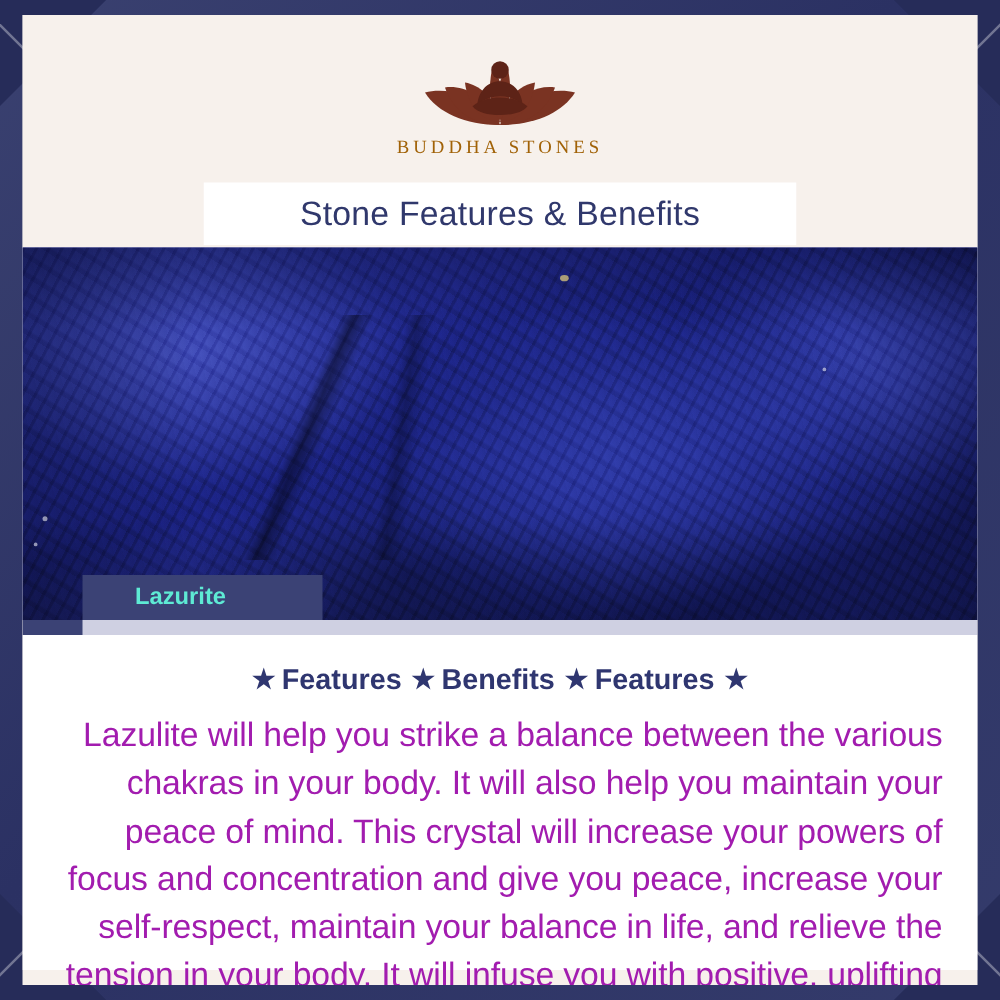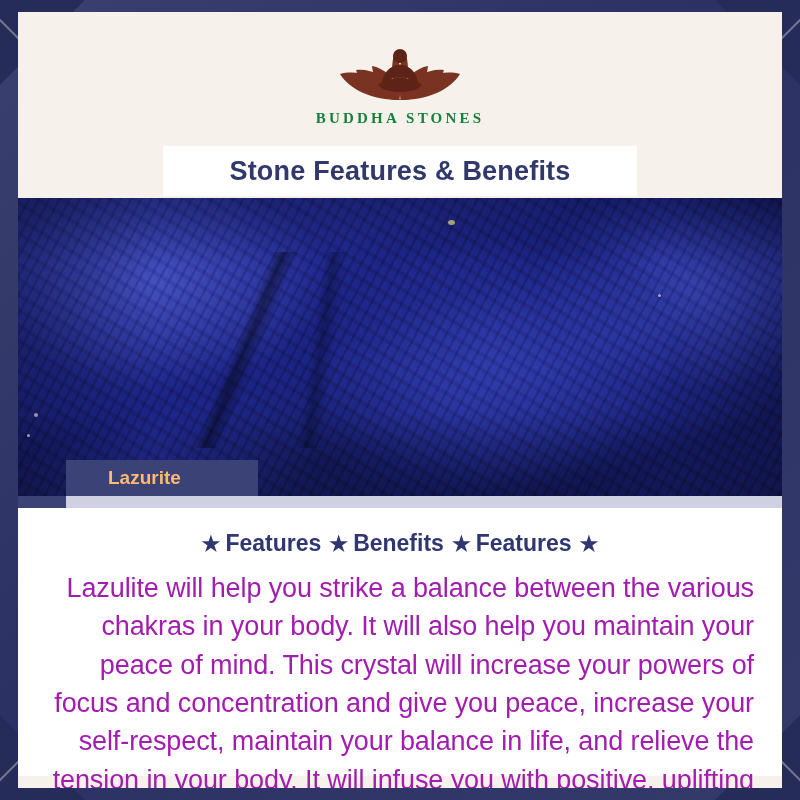--- a/index.html
+++ b/index.html
@@ -79,38 +79,38 @@
     align-items: center;
   }
   .logo-mark {
     width: 160px;
     height: 76px;
   }
   .logo-text {
     margin-top: 4px;
     font-size: 15px;
     letter-spacing: 3.2px;
-    color: #15803d;
-    font-weight: bold;
+    color: #a16207;
+    font-weight: normal;
     font-family: "Liberation Serif", serif;
   }
   .title-bar {
     position: absolute;
     left: 145px;
     top: 134px;
     width: 474px;
     height: 50px;
     background: #ffffff;
     display: flex;
     align-items: center;
     justify-content: center;
   }
   .title-bar .title {
     font-size: 27px;
-    font-weight: bold;
+    font-weight: normal;
     color: #30386c;
     letter-spacing: 0.2px;
   }
 
   
   .photo {
     position: relative;
     width: 100%;
     height: 298px;
     overflow: hidden;
@@ -167,21 +167,21 @@
     height: 36px;
     min-width: 192px;
     background: #3b4275;
     display: flex;
     align-items: center;
     padding-left: 42px;
     padding-right: 28px;
     box-sizing: border-box;
   }
   .stone-label span {
-    color: #fdba74;
+    color: #5eead4;
     font-size: 19px;
     font-weight: bold;
   }
 
   
   .under-strip {
     position: relative;
     height: 12px;
     background: #cfd0e2;
   }

